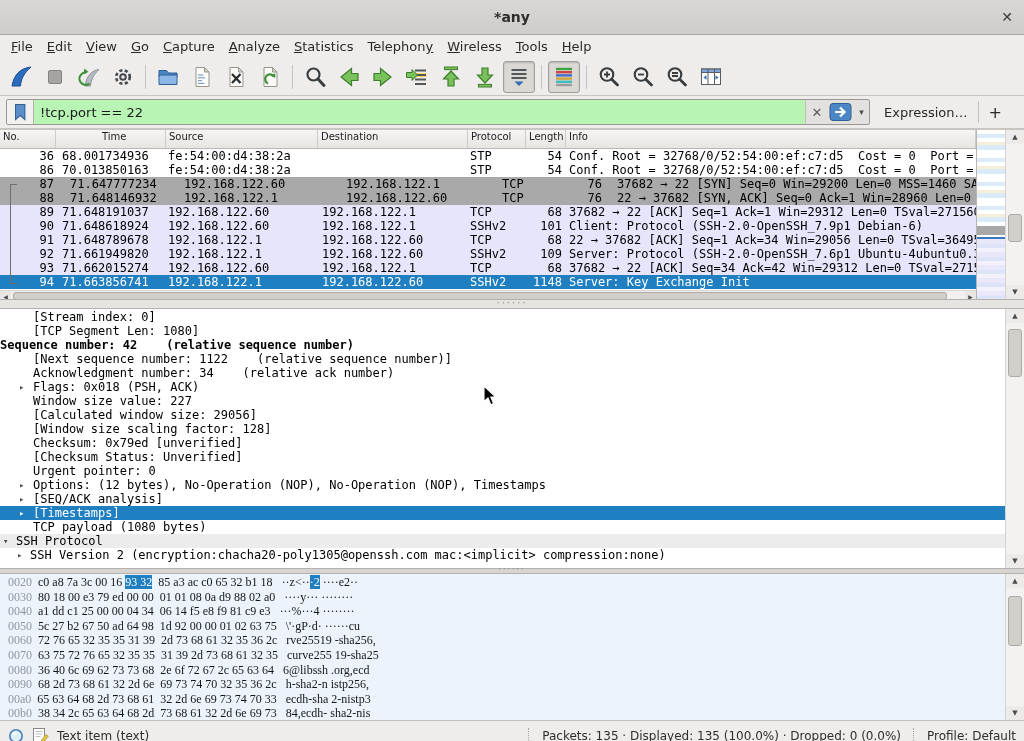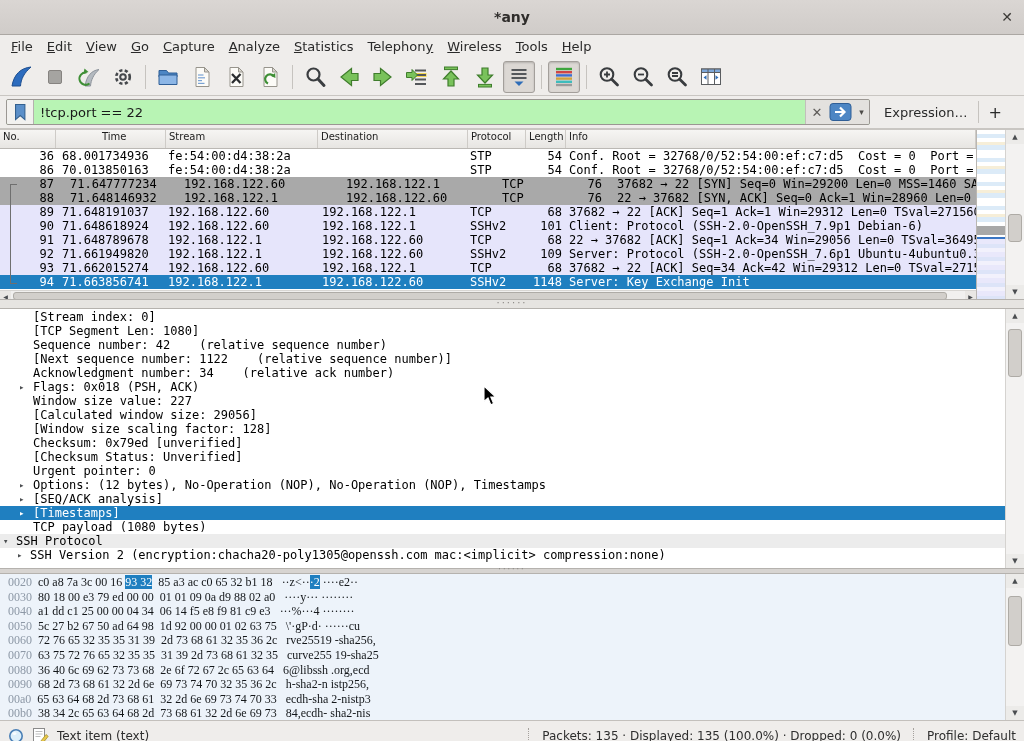--- a/index.html
+++ b/index.html
@@ -318,21 +318,21 @@
     <span class="fexpr">Expression…</span>
     <span class="fsep"></span>
     <span class="fadd">+</span>
   </div>
 
   <div class="list-section">
     <div class="list-main">
       <div class="list-header">
           <span class="hcell hc-no">No.</span>
           <span class="hcell hc-time">Time</span>
-          <span class="hcell hc-source">Stream</span>
+          <span class="hcell hc-source">Source</span>
           <span class="hcell hc-dest">Destination</span>
           <span class="hcell hc-proto">Protocol</span>
           <span class="hcell hc-len">Length</span>
           <span class="hcell hc-info">Info</span>
         </div>
       <div class="rows">
 
       <div class="prow row-stp"><span class="c-no">36</span><span class="c-time">68.001734936</span><span class="c-source">fe:54:00:d4:38:2a</span><span class="c-dest"></span><span class="c-proto">STP</span><span class="c-len">54</span><span class="c-info">Conf. Root = 32768/0/52:54:00:ef:c7:d5  Cost = 0  Port = </span></div>
           <div class="prow row-stp"><span class="c-no">86</span><span class="c-time">70.013850163</span><span class="c-source">fe:54:00:d4:38:2a</span><span class="c-dest"></span><span class="c-proto">STP</span><span class="c-len">54</span><span class="c-info">Conf. Root = 32768/0/52:54:00:ef:c7:d5  Cost = 0  Port = </span></div>
           <div class="prow row-gray"><span class="c-no">87</span><span class="c-time">71.647777234</span><span class="c-source">192.168.122.60</span><span class="c-dest">192.168.122.1</span><span class="c-proto">TCP</span><span class="c-len">76</span><span class="c-info">37682 → 22 [SYN] Seq=0 Win=29200 Len=0 MSS=1460 SACK_PERM=1</span></div>
@@ -366,21 +366,21 @@
       <span class="vstep">▼</span>
     </div>
   </div>
 
   <div class="split1">······</div>
 
   <div class="detail">
     <div class="detail-content">
         <div class="dline" style="padding-left: 33px;"><span>[Stream index: 0]</span></div>
         <div class="dline" style="padding-left: 33px;"><span>[TCP Segment Len: 1080]</span></div>
-        <div class="dline" style="padding-left: 33px;"><span>Sequence number: 42    (relative sequence number)</span></div>
+        <div class="dline" style=" font-weight: bold;"><span>Sequence number: 42    (relative sequence number)</span></div>
         <div class="dline" style="padding-left: 33px;"><span>[Next sequence number: 1122    (relative sequence number)]</span></div>
         <div class="dline" style="padding-left: 33px;"><span>Acknowledgment number: 34    (relative ack number)</span></div>
         <div class="dline" style="padding-left: 33px;"><span class="exp" style="left: 19px;">▸</span><span>Flags: 0x018 (PSH, ACK)</span></div>
         <div class="dline" style="padding-left: 33px;"><span>Window size value: 227</span></div>
         <div class="dline" style="padding-left: 33px;"><span>[Calculated window size: 29056]</span></div>
         <div class="dline" style="padding-left: 33px;"><span>[Window size scaling factor: 128]</span></div>
         <div class="dline" style="padding-left: 33px;"><span>Checksum: 0x79ed [unverified]</span></div>
         <div class="dline" style="padding-left: 33px;"><span>[Checksum Status: Unverified]</span></div>
         <div class="dline" style="padding-left: 33px;"><span>Urgent pointer: 0</span></div>
         <div class="dline" style="padding-left: 33px;"><span class="exp" style="left: 19px;">▸</span><span>Options: (12 bytes), No-Operation (NOP), No-Operation (NOP), Timestamps</span></div>
@@ -397,21 +397,21 @@
         </span>
       <span class="vstep">▼</span>
     </div>
   </div>
 
   <div class="split2">······</div>
 
   <div class="hexpane">
     <div class="hex-content">
         <div class="hxrow"><span class="off">0020  </span><span>c0 a8 7a 3c 00 16 </span><span class="hl">93 32</span><span>  85 a3 ac c0 65 32 b1 18</span><span>   </span><span>··z&lt;··</span><span class="hl">·2</span><span> ····e2··</span></div>
-        <div class="hxrow"><span class="off">0030  </span><span>80 18 00 e3 79 ed 00 00  01 01 09 0a d9 88 02 a0</span><span>   </span><span>····y··· ········</span></div>
+        <div class="hxrow"><span class="off">0030  </span><span>80 18 00 e3 79 ed 00 00  01 01 08 0a d9 88 02 a0</span><span>   </span><span>····y··· ········</span></div>
         <div class="hxrow"><span class="off">0040  </span><span>a1 dd c1 25 00 00 04 34  06 14 f5 e8 f9 81 c9 e3</span><span>   </span><span>···%···4 ········</span></div>
         <div class="hxrow"><span class="off">0050  </span><span>5c 27 b2 67 50 ad 64 98  1d 92 00 00 01 02 63 75</span><span>   </span><span>\'·gP·d· ······cu</span></div>
         <div class="hxrow"><span class="off">0060  </span><span>72 76 65 32 35 35 31 39  2d 73 68 61 32 35 36 2c</span><span>   </span><span>rve25519 -sha256,</span></div>
         <div class="hxrow"><span class="off">0070  </span><span>63 75 72 76 65 32 35 35  31 39 2d 73 68 61 32 35</span><span>   </span><span>curve255 19-sha25</span></div>
         <div class="hxrow"><span class="off">0080  </span><span>36 40 6c 69 62 73 73 68  2e 6f 72 67 2c 65 63 64</span><span>   </span><span>6@libssh .org,ecd</span></div>
         <div class="hxrow"><span class="off">0090  </span><span>68 2d 73 68 61 32 2d 6e  69 73 74 70 32 35 36 2c</span><span>   </span><span>h-sha2-n istp256,</span></div>
         <div class="hxrow"><span class="off">00a0  </span><span>65 63 64 68 2d 73 68 61  32 2d 6e 69 73 74 70 33</span><span>   </span><span>ecdh-sha 2-nistp3</span></div>
         <div class="hxrow"><span class="off">00b0  </span><span>38 34 2c 65 63 64 68 2d  73 68 61 32 2d 6e 69 73</span><span>   </span><span>84,ecdh- sha2-nis</span></div>
       </div>
     <div class="vscroll dvs">

